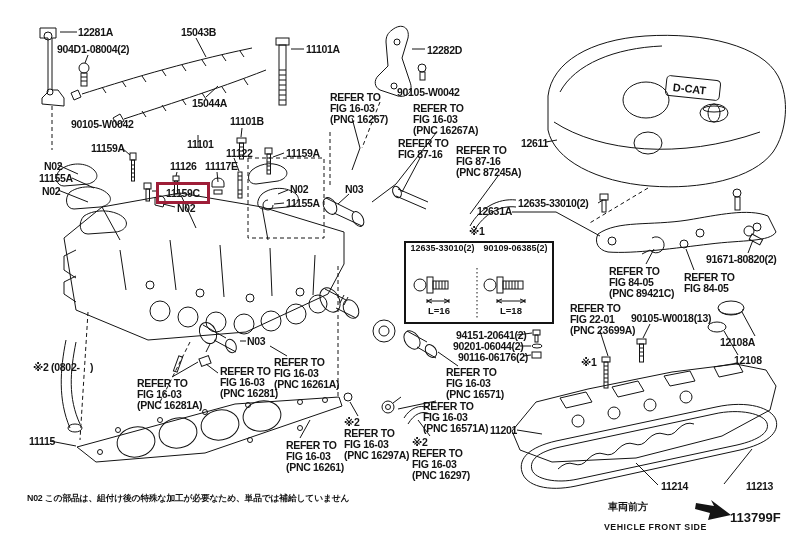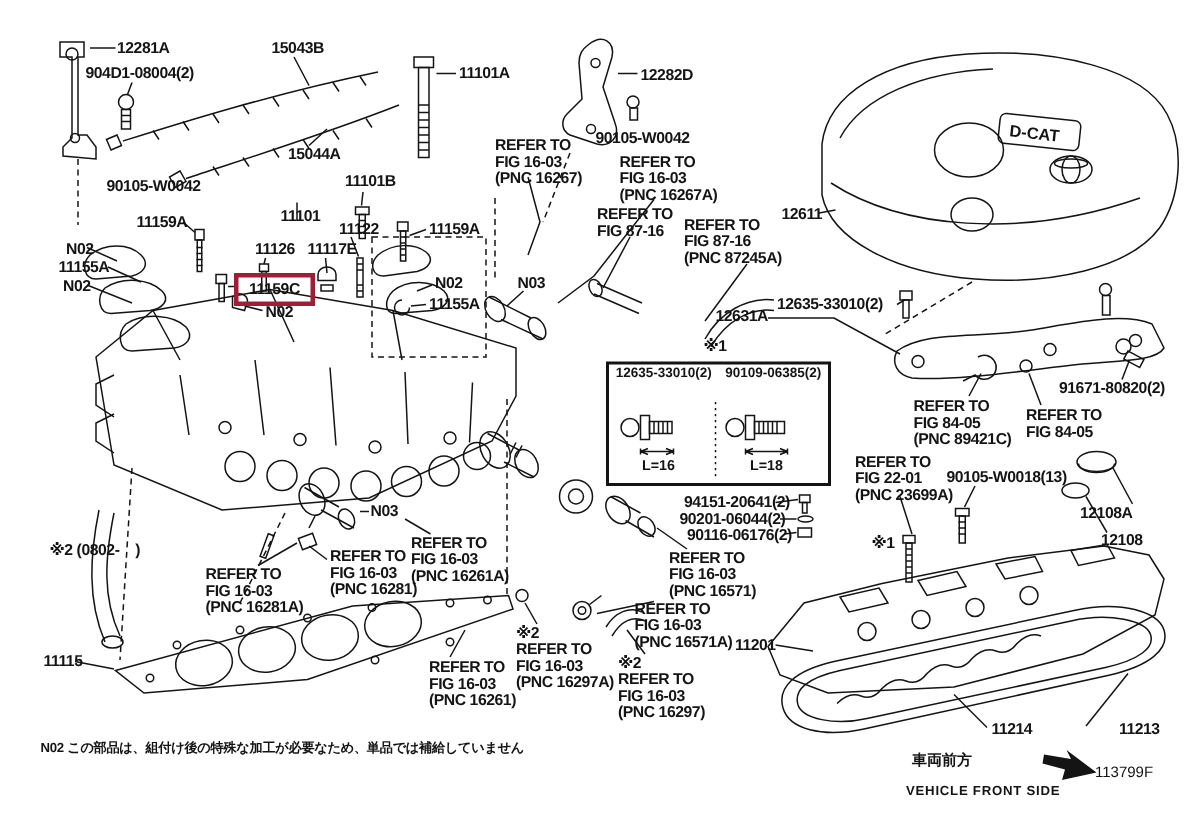--- a/index.html
+++ b/index.html
@@ -24,21 +24,21 @@
        font-weight:bold;font-size:10.5px;color:var(--ink);letter-spacing:-0.3px;background:#fff0;}
   .spec-table{position:absolute;left:404px;top:241px;width:146px;height:79px;
        border:2px solid var(--ink);font-weight:bold;font-size:9px;color:var(--ink);}
   .st-row{display:flex;border-bottom:1px solid var(--ink);}
   .st-row.nb{border-bottom:none;}
   .st-cell{flex:1;text-align:center;white-space:pre;line-height:11px;overflow:hidden;}
   .st-len{position:absolute;font-weight:bold;font-size:9.5px;color:var(--ink);}
   .vf-jp{position:absolute;left:608px;top:500px;font-weight:bold;font-size:10px;color:var(--ink);}
   .vf-en{position:absolute;left:604px;top:512px;font-weight:bold;font-size:8.8px;
         letter-spacing:.5px;color:var(--ink);margin-top:10px;}
-  .drawing-no{position:absolute;left:730px;top:510px;font-weight:normal;font-size:10px;color:var(--ink);}
+  .drawing-no{position:absolute;left:730px;top:510px;font-weight:bold;font-size:13px;color:var(--ink);}
 </style>
 </head>
 <body>
 
 <div id="stage">
 
   <svg id="art" width="796" height="549" viewBox="0 0 796 549">
 
     <g>
       <path d="M40,28 h16 v10 h-4 v52 h6 l6,8 v8 l-22,-2 v-6 l6,-6 v-54 h-8 z"></path>

